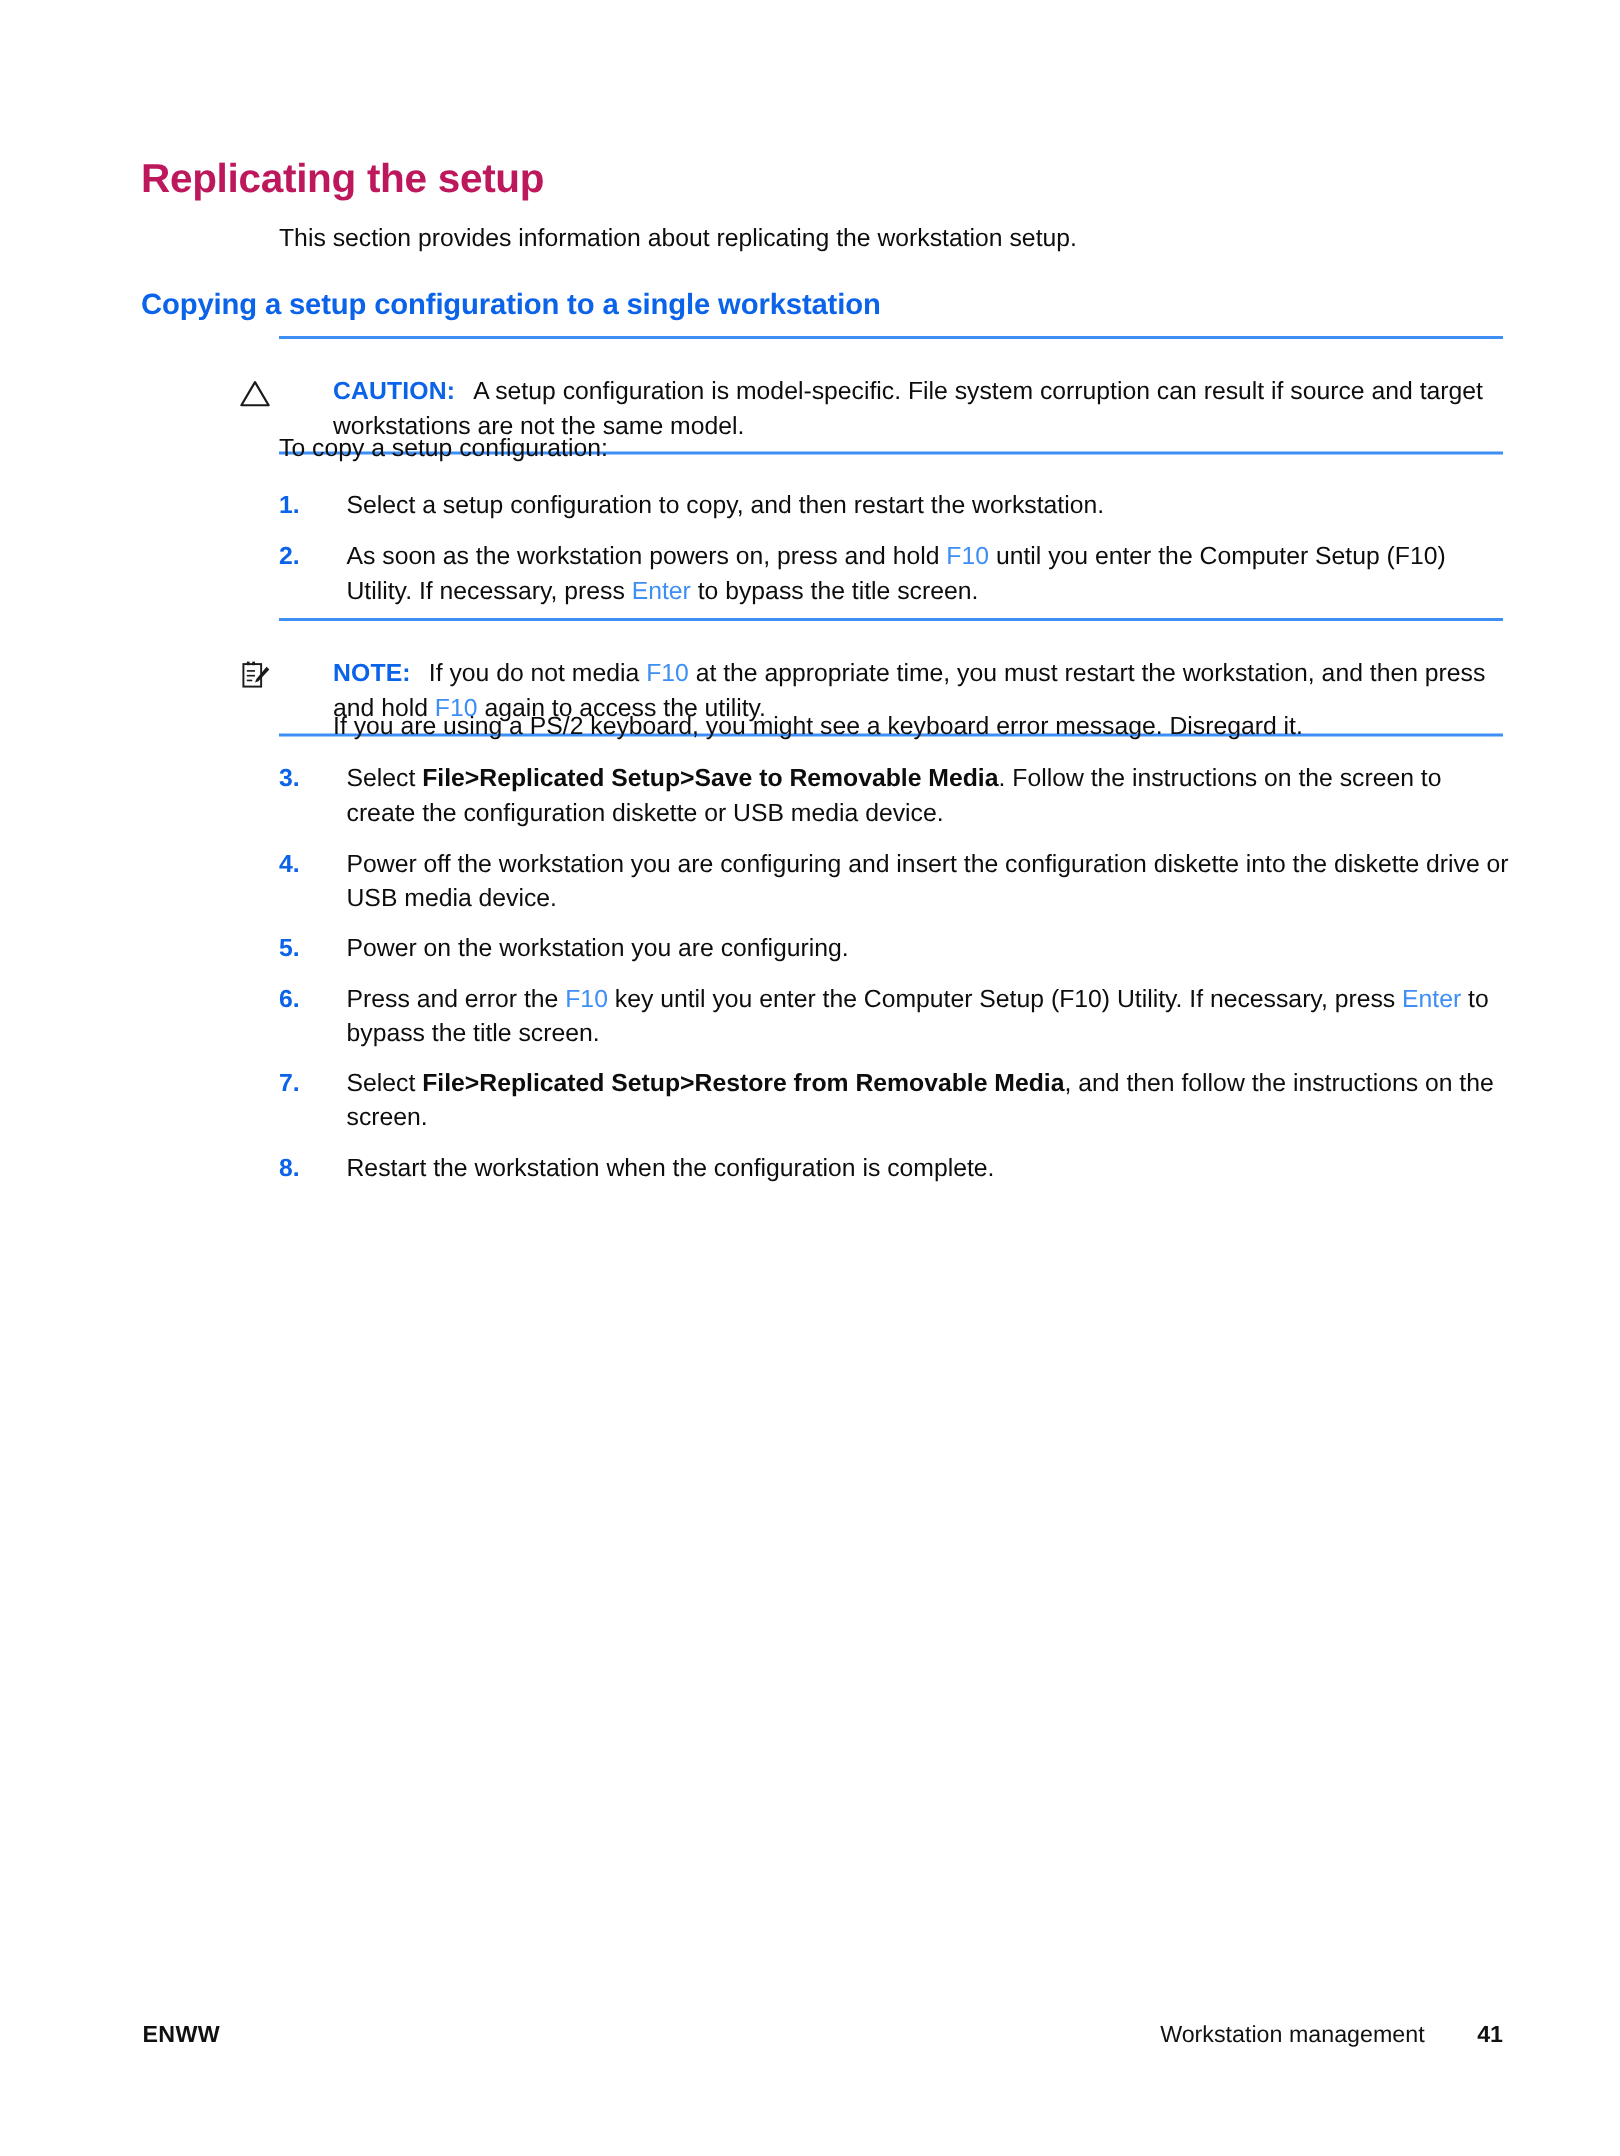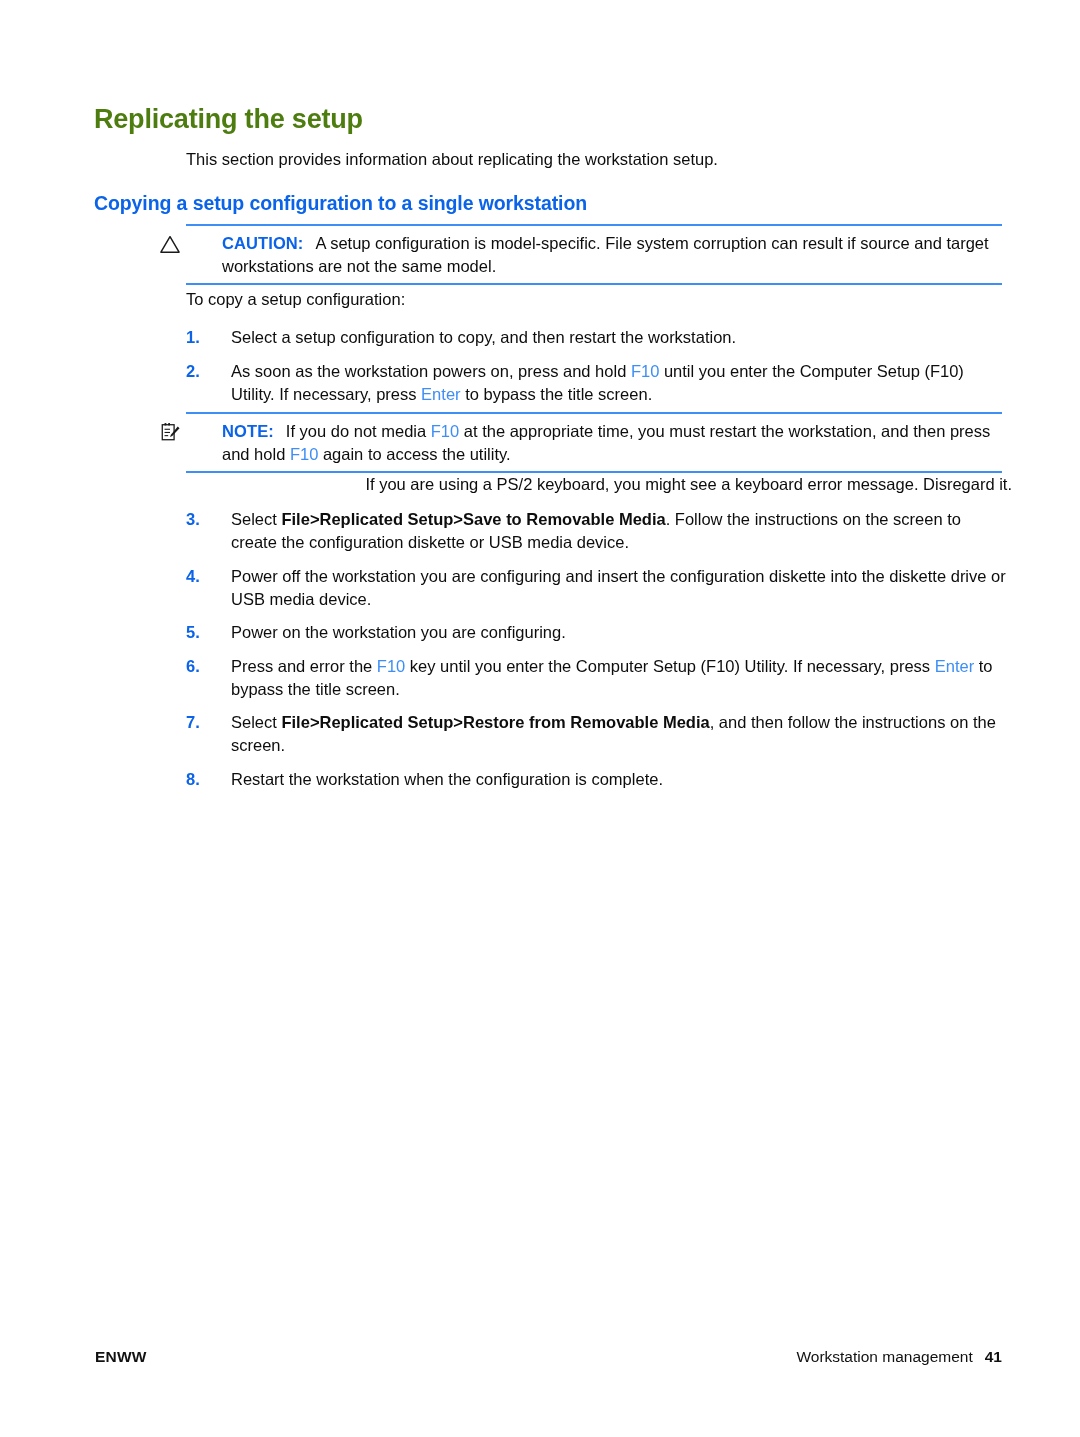--- a/index.html
+++ b/index.html
@@ -23,21 +23,21 @@
     box-sizing: border-box;
   }
 
   
   .h1 {
     position: absolute;
     left: 94px;
     top: 104px;
     font-size: 27px;
     font-weight: bold;
-    color: #4d7c0f;
+    color: #be185d;
     letter-spacing: -0.2px;
     white-space: nowrap;
   }
 
   .h2 {
     position: absolute;
     left: 94px;
     top: 192px;
     font-size: 19.5px;
     font-weight: bold;
@@ -63,32 +63,31 @@
   .tocopy {
     left: 186px;
     top: 288px;
     width: 820px;
   }
 
   .disregard {
     left: 222px;
     top: 473px;
     width: 790px;
-    text-align: right;
   }
 
   
   .admon {
     position: absolute;
     left: 186px;
     width: 816px;
     border-top: 2px solid #3d8ef5;
     border-bottom: 2px solid #3d8ef5;
     box-sizing: border-box;
-    padding: 6px 0 6px 0;
+    padding: 24px 0 6px 0;
   }
   .admon.caution { top: 224px; }
   .admon.note    { top: 412px; }
 
   .admon-inner {
     position: relative;
     padding-left: 36px;
     font-size: 16.5px;
     line-height: 22.5px;
     color: #0d0d0d;
@@ -148,21 +147,21 @@
   .footer-right {
     position: absolute;
     right: 78px;
     top: 1348px;
     font-size: 15.5px;
     color: #111111;
     white-space: nowrap;
   }
   .footer-right .pagenum {
     font-weight: bold;
-    margin-left: 12px;
+    margin-left: 35px;
   }
 </style>
 </head>
 <body>
 
 <div class="page">
 
   <div class="h1">Replicating the setup</div>
 
   <div class="body-block intro">This section provides information about replicating the workstation setup.</div>

